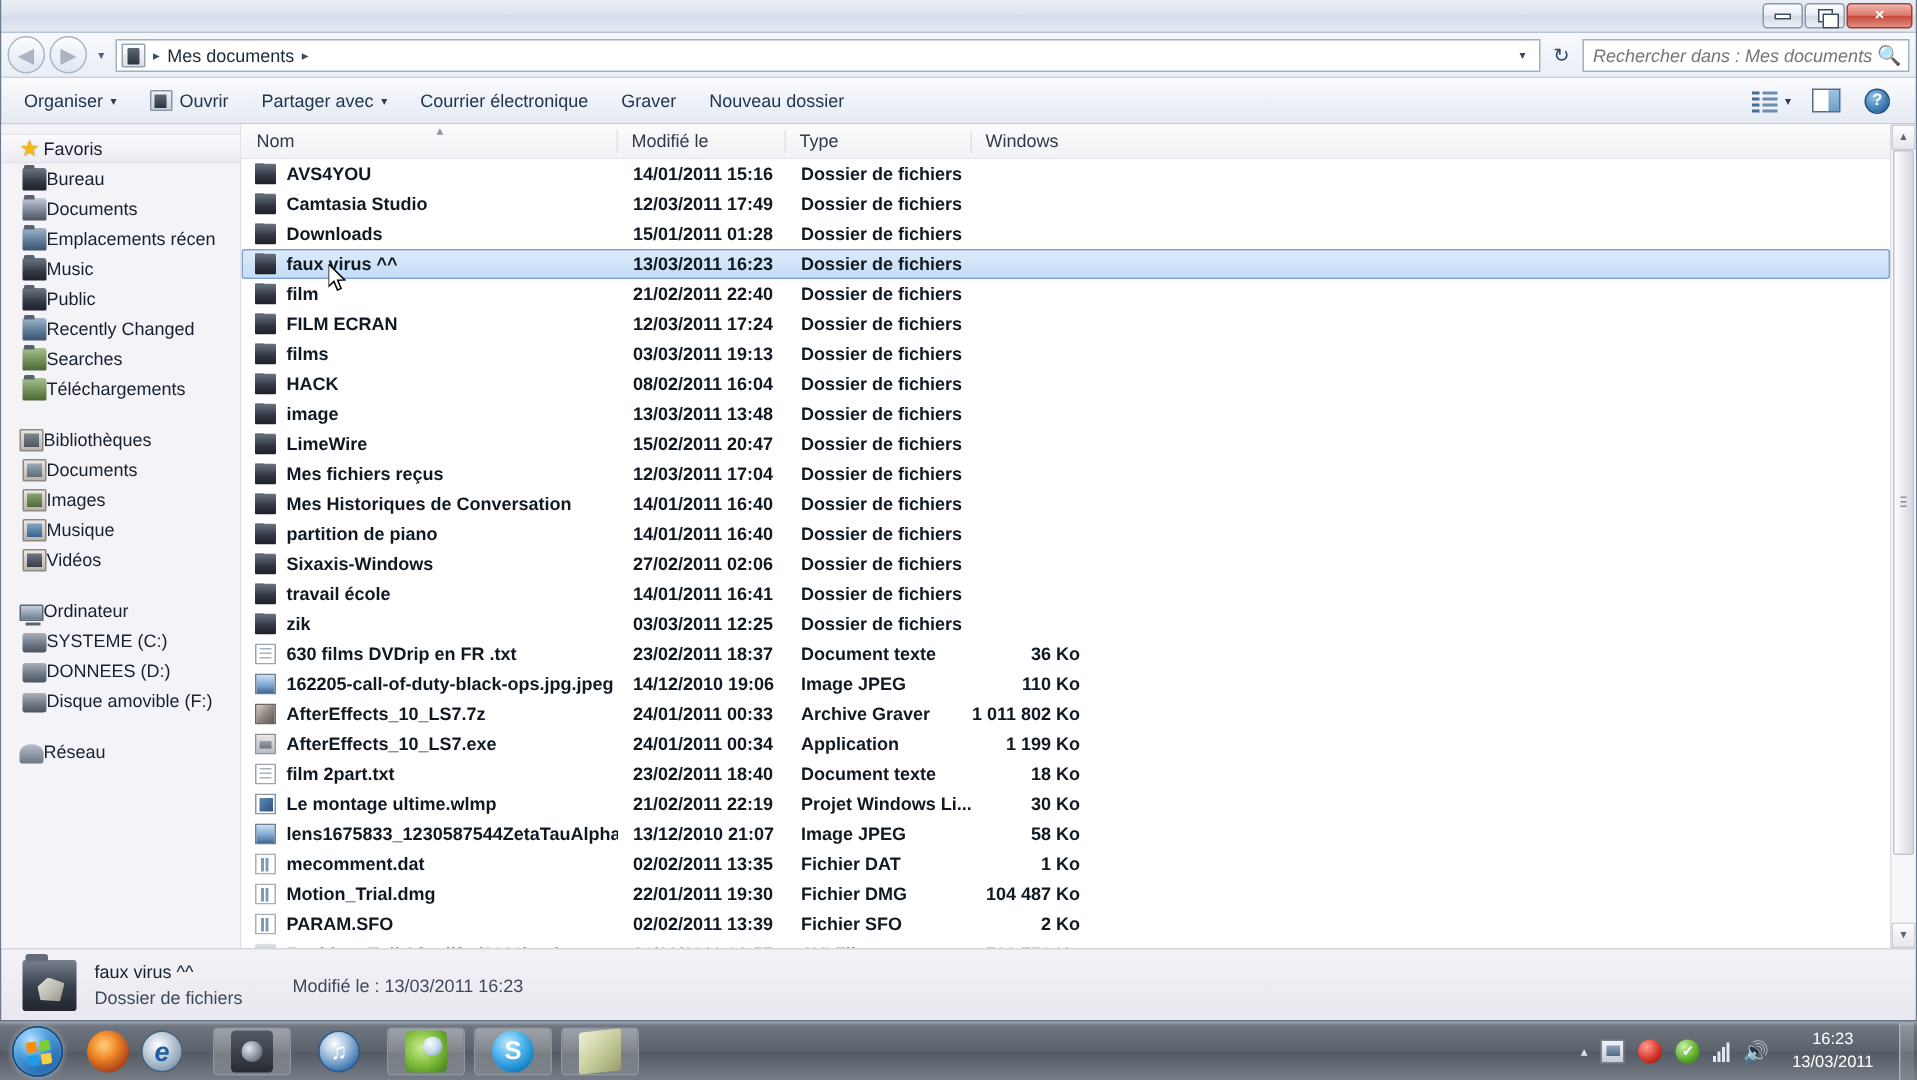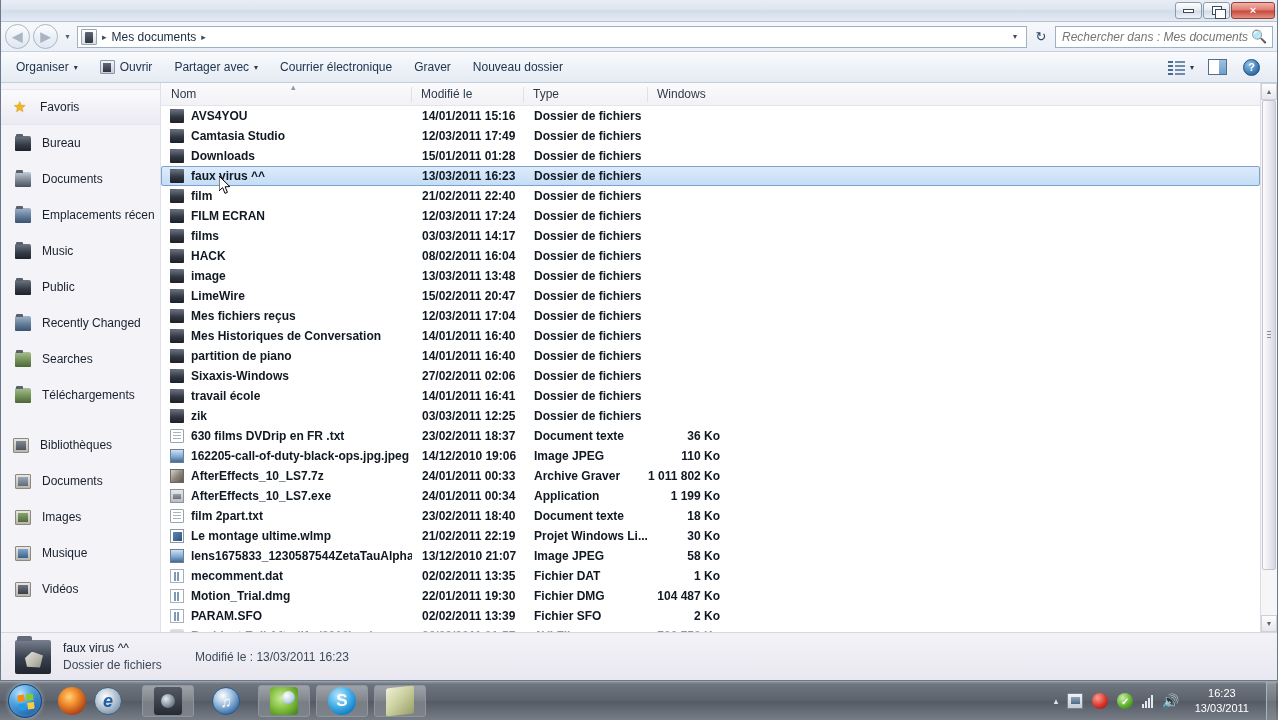--- a/index.html
+++ b/index.html
@@ -185,22 +185,22 @@
   .navpane {
     width: 160px; flex: none;
     background: #f4f3f8;
     border-right: 1px solid #e0e0e8;
     padding-top: 6px;
     overflow: hidden;
     font-size: 12px;
   }
   .nav-group { margin-bottom: 2px; }
   .nav-row {
-    display: flex; align-items: center; gap: 11px;
-    height: 36px; padding-left: 14px; color: #17212e;
+    display: flex; align-items: center; gap: 0;
+    height: 20px; padding-left: 14px; color: #17212e;
     white-space: nowrap; overflow: hidden;
   }
   .nav-row.header { font-weight: normal; padding-left: 12px; }
   .nav-row.header.favoris {
     background: linear-gradient(to bottom,#fbfbfd,#eceaf2);
     border-top: 1px solid #e6e4ec; border-bottom: 1px solid #e6e4ec;
   }
   .nav-row.child { }
   .nav-sp { height: 12px; }
   .nico { width: 16px; height: 15px; flex:none; position:relative; display:inline-block; }
@@ -811,21 +811,21 @@
               </div>
               <div class="cell c-date">12/03/2011 17:24</div>
               <div class="cell c-type">Dossier de fichiers</div>
               <div class="cell c-size"></div>
             </div>
             <div class="row">
               <div class="cell c-name">
                 <span class="fico folder"></span>
                 <span>films</span>
               </div>
-              <div class="cell c-date">03/03/2011 14:17</div>
+              <div class="cell c-date">03/03/2011 19:13</div>
               <div class="cell c-type">Dossier de fichiers</div>
               <div class="cell c-size"></div>
             </div>
             <div class="row">
               <div class="cell c-name">
                 <span class="fico folder"></span>
                 <span>HACK</span>
               </div>
               <div class="cell c-date">08/02/2011 16:04</div>
               <div class="cell c-type">Dossier de fichiers</div>

